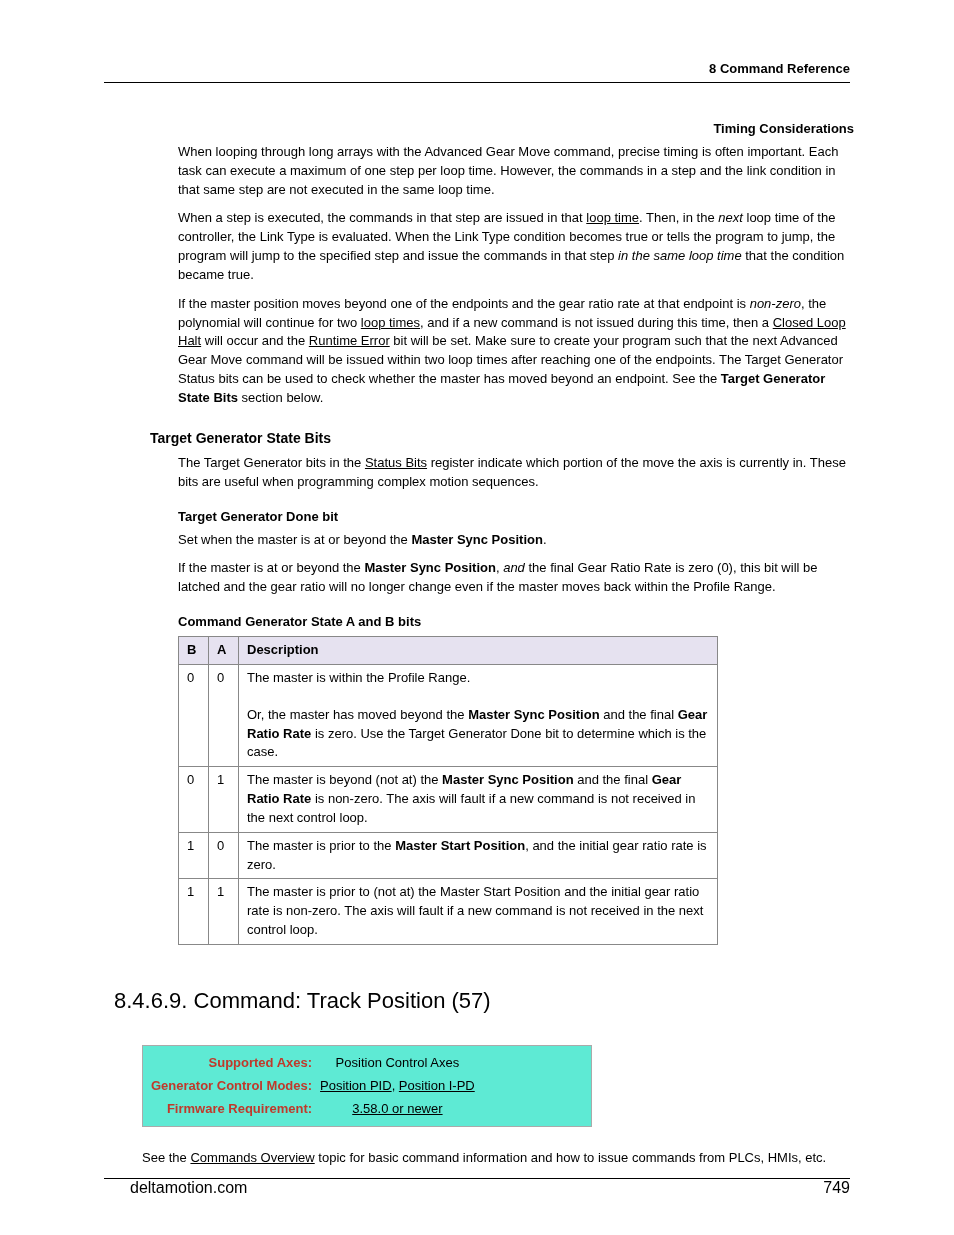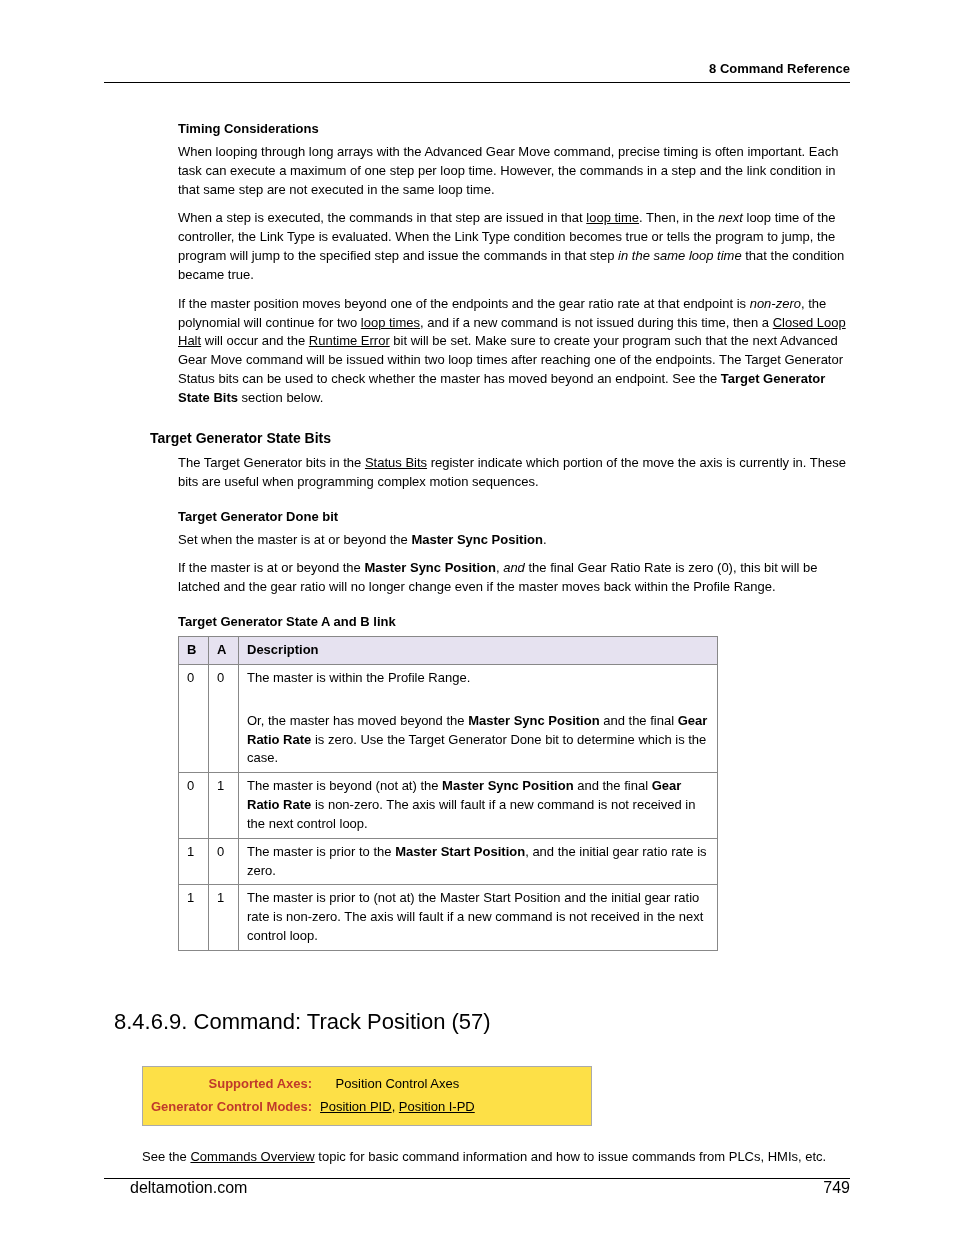--- a/index.html
+++ b/index.html
@@ -35,20 +35,21 @@
     margin-left: 42px;
   }
   .indent {
     margin-left: 36px;
   }
   .heading-mid {
     font-weight: bold;
     font-size: 13px;
     margin-top: 4px;
     margin-bottom: 4px;
+    text-align: right;
   }
   .heading-sub {
     font-weight: bold;
     font-size: 14px;
     margin-top: 20px;
     margin-bottom: 6px;
     margin-left: 8px;
   }
   .heading-bold {
     font-weight: bold;
@@ -56,21 +57,21 @@
     margin-top: 16px;
     margin-bottom: 4px;
   }
   p {
     font-size: 13px;
     margin-bottom: 10px;
   }
   .big-heading {
     font-size: 22px;
     font-weight: normal;
-    margin-top: 55px;
+    margin-top: 40px;
     margin-bottom: 28px;
     margin-left: -28px;
   }
   table.state {
     border-collapse: collapse;
     margin-top: 4px;
     margin-left: 0;
     width: 540px;
   }
   table.state th {
@@ -81,31 +82,31 @@
     padding: 4px 8px;
     border: 1px solid #888;
   }
   table.state td {
     border: 1px solid #888;
     padding: 4px 8px;
     font-size: 13px;
     vertical-align: top;
   }
   table.state td p {
-    margin-bottom: 24px;
+    margin-bottom: 18px;
   }
   table.state td p:last-child {
     margin-bottom: 0;
   }
   .u { text-decoration: underline; }
   .em { font-style: italic; }
   .b { font-weight: bold; }
   .info-box {
     border: 1px solid #aaa;
-    background: #fde047;
+    background: #5eead4;
     padding: 6px 8px;
     width: 450px;
     margin-left: 0;
   }
   .info-box table { border-collapse: collapse; }
   .info-box td { padding: 2px 8px 2px 0; font-size: 13px; }
   .info-box .label { text-align: right; font-weight: bold; color: #c0392b; white-space: nowrap; }
   .info-box .val { text-align: center; margin-top: 27px; }
   .info-box .link { text-decoration: underline; }
   .footer-rule {
@@ -153,21 +154,21 @@
       </p>
 
       <div class="heading-bold">Target Generator Done bit</div>
       <p>
         <span>Set when the master is at or beyond the </span><span class="b">Master Sync Position</span><span>.</span>
       </p>
       <p>
         <span>If the master is at or beyond the </span><span class="b">Master Sync Position</span><span>, </span><span class="em">and</span><span> the final Gear Ratio Rate is zero (0), this bit will be latched and the gear ratio will no longer change even if the master moves back within the Profile Range.</span>
       </p>
 
-      <div class="heading-bold">Target Generator State A and B link</div>
+      <div class="heading-bold">Command Generator State A and B bits</div>
 
       <table class="state">
         <tbody>
             <tr>
           <th style="width:30px">B</th>
           <th style="width:30px">A</th>
           <th>Description</th>
         </tr>
         <tr>
           <td>0</td>
@@ -210,20 +211,26 @@
             <tr>
           <td class="label">Supported Axes:</td>
           <td class="val">Position Control Axes</td>
         </tr>
         <tr>
           <td class="label">Generator Control Modes:</td>
           <td class="val">
             <span class="link">Position PID</span><span>, </span><span class="link">Position I-PD</span>
           </td>
         </tr>
+        <tr>
+          <td class="label">Firmware Requirement:</td>
+          <td class="val">
+            <span class="link">3.58.0 or newer</span>
+          </td>
+        </tr>
       </tbody>
         </table>
     </div>
 
     <p style="margin-top:22px; margin-left:0;">
       <span>See the </span><span class="u">Commands Overview</span><span> topic for basic command information and how to issue commands from PLCs, HMIs, etc.</span>
     </p>
 
   </div>
 

